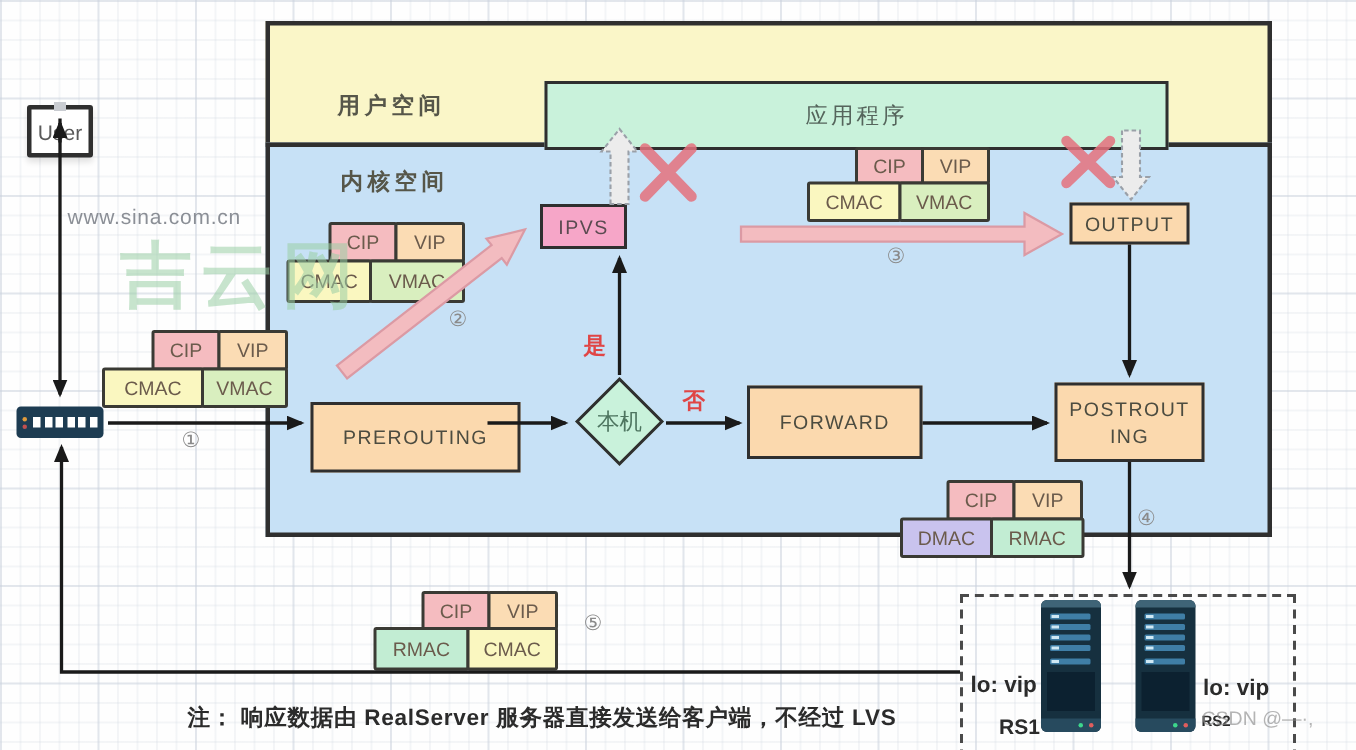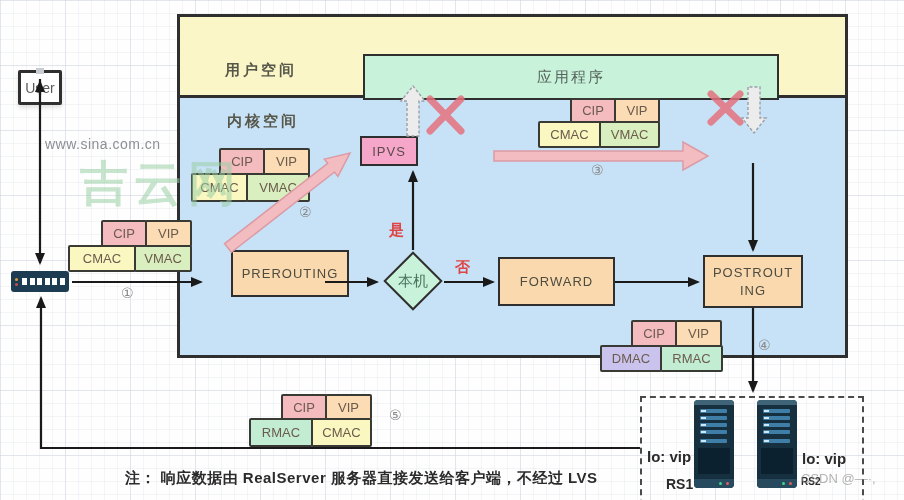--- a/index.html
+++ b/index.html
@@ -59,22 +59,23 @@
   <div class="abs region" style="left:177px;top:14px;width:671px;height:84px;background:var(--region-yellow);z-index:1;"></div>
   <div class="abs region" style="left:177px;top:95px;width:671px;height:263px;background:var(--region-blue);z-index:1;"></div>
   <div class="abs region-label" style="left:225px;top:61px;z-index:2;">用户空间</div>
   <div class="abs region-label" style="left:227px;top:112px;z-index:2;">内核空间</div>
 
   <div class="abs" style="left:363px;top:54px;width:416px;height:46px;background:var(--app-green);border:2.5px solid var(--border-dark);z-index:2;display:flex;align-items:center;justify-content:center;">
     <span style="font-size:15px;letter-spacing:2px;color:#55655c;">应用程序</span>
   </div>
 
   <div class="abs chainbox" style="left:360px;top:136px;width:58px;height:30px;background:var(--ipvs-pink);color:#5a4a50;">IPVS</div>
-  <div class="abs chainbox" style="left:207px;top:250px;width:118px;height:47px;margin-left:24px;">PREROUTING</div>
+  <div class="abs chainbox" style="left:207px;top:268px;width:140px;height:47px;">PREROUTING</div>
   <div class="abs chainbox" style="left:498px;top:257px;width:117px;height:49px;">FORWARD</div>
+  <div class="abs chainbox" style="left:713px;top:135px;width:80px;height:28px;">OUTPUT</div>
   <div class="abs chainbox" style="left:703px;top:255px;width:100px;height:53px;align-items:center;">
     <span style="width:84px;word-break:break-all;line-height:1.35;">POSTROUTING</span>
   </div>
 
   <div class="abs" style="left:392px;top:260px;width:42px;height:42px;background:var(--app-green);border:2.4px solid var(--border-dark);transform:rotate(45deg);z-index:2;"></div>
   <div class="abs" style="left:383px;top:251px;width:60px;height:60px;display:flex;align-items:center;justify-content:center;font-size:15px;color:#4e7560;z-index:3;">本机</div>
   <div class="abs redlbl" style="left:389px;top:221px;">是</div>
   <div class="abs redlbl" style="left:455px;top:258px;">否</div>
 
   <div class="abs pcell c-pink" style="left:101px;top:220px;width:46px;height:27px;">CIP</div>

